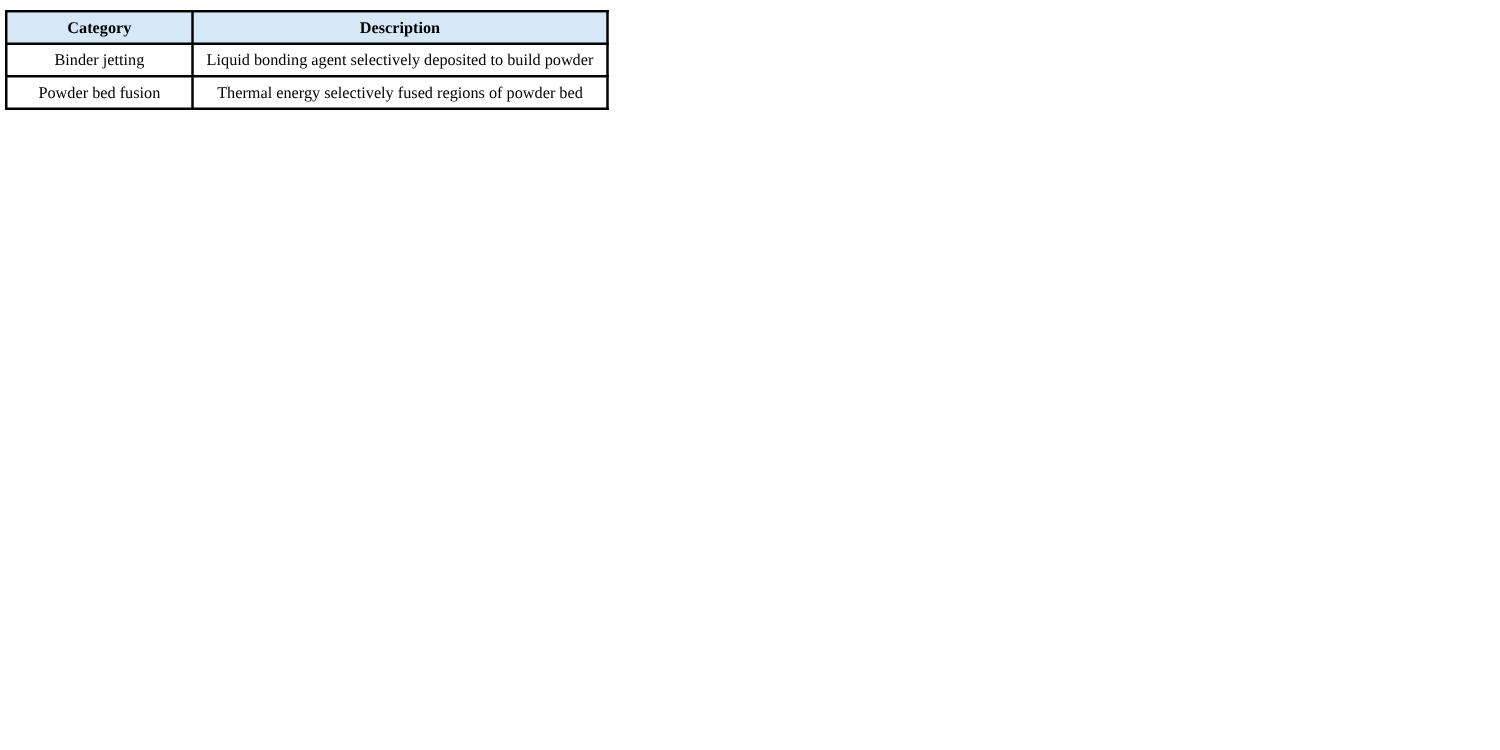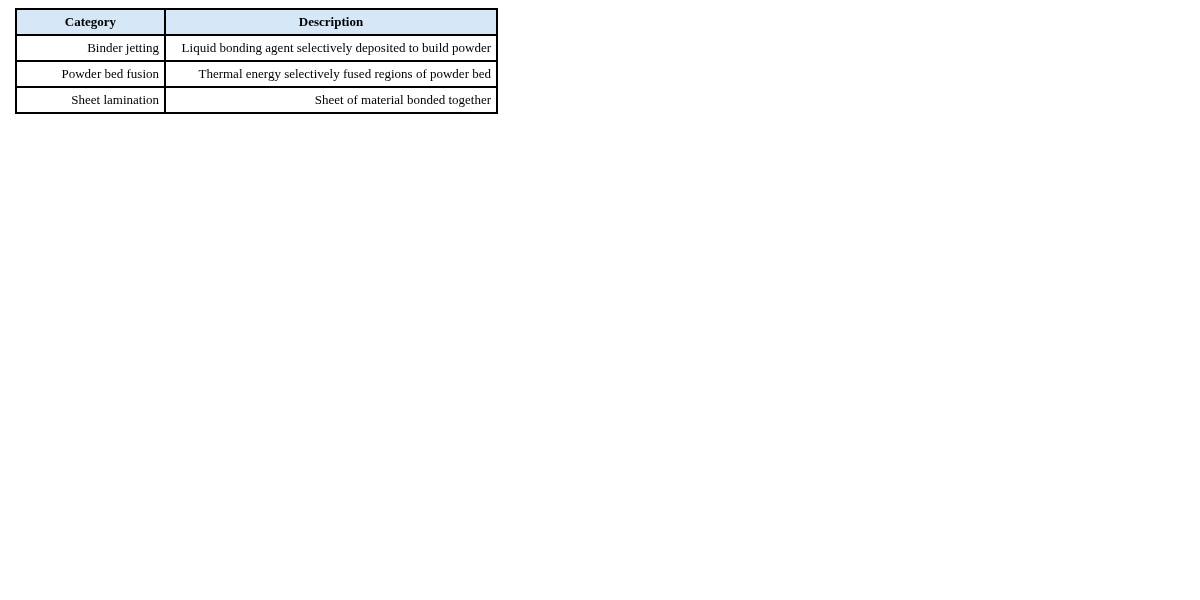--- a/index.html
+++ b/index.html
@@ -17,21 +17,21 @@
     overflow: hidden;
   }
   .page {
     position: relative;
     width: 1200px;
     height: 600px;
     background: #ffffff;
   }
   table.am-table {
     position: absolute;
-    left: 15px;
+    left: 4px;
     top: 8px;
     border-collapse: collapse;
     font-family: "Liberation Serif", "DejaVu Serif", serif;
     font-size: 13px;
     color: var(--text);
     table-layout: fixed;
     width: 481px;
   }
   table.am-table th,
   table.am-table td {
@@ -42,21 +42,21 @@
     white-space: nowrap;
     vertical-align: middle;
   }
   table.am-table th {
     background: var(--header-bg);
     font-weight: bold;
     text-align: center;
   }
   table.am-table td {
     background: #ffffff;
-    text-align: right;
+    text-align: center;
   }
   col.cat-col  { width: 149px; }
   col.desc-col { width: 332px; }
 </style>
 </head>
 <body>
 
 <div class="page">
   <table class="am-table">
     <colgroup>
@@ -71,19 +71,15 @@
     </thead>
     <tbody>
       <tr>
         <td>Binder jetting</td>
         <td>Liquid bonding agent selectively deposited to build powder</td>
       </tr>
       <tr>
         <td>Powder bed fusion</td>
         <td>Thermal energy selectively fused regions of powder bed</td>
       </tr>
-      <tr>
-        <td>Sheet lamination</td>
-        <td>Sheet of material bonded together</td>
-      </tr>
     </tbody>
   </table>
 </div>
 
 </body></html>

